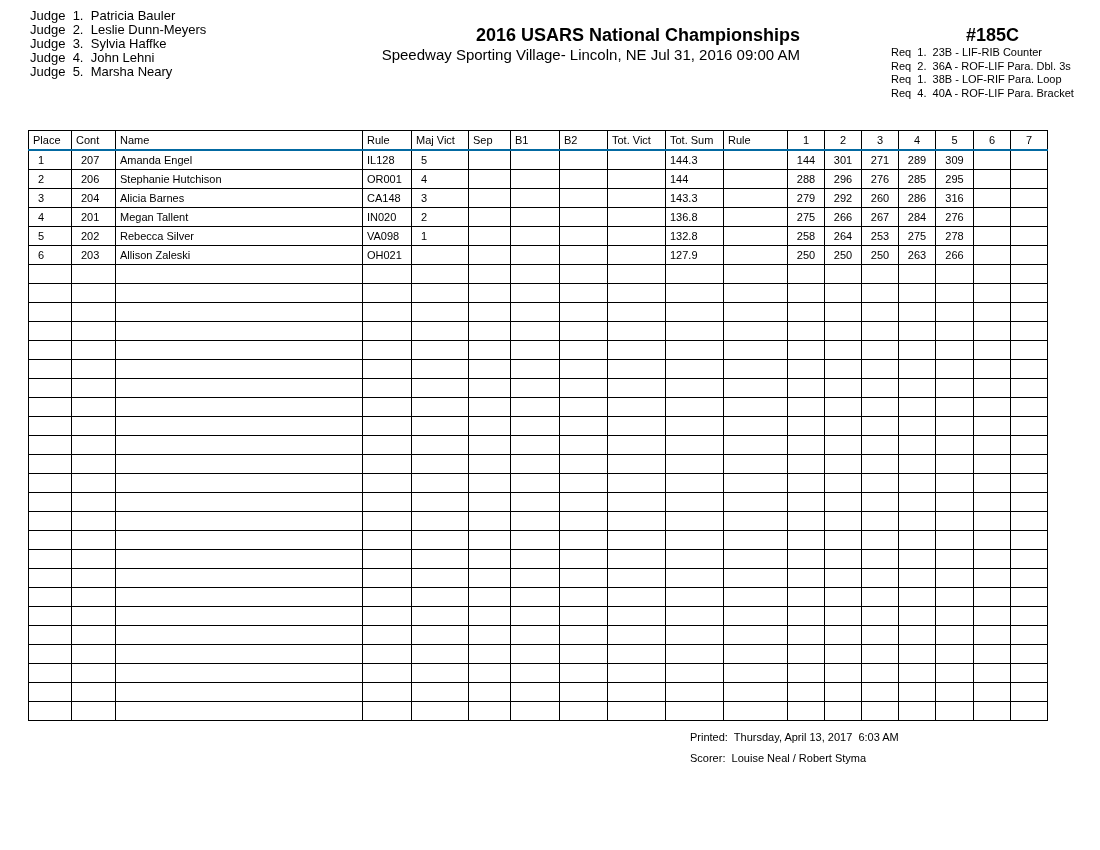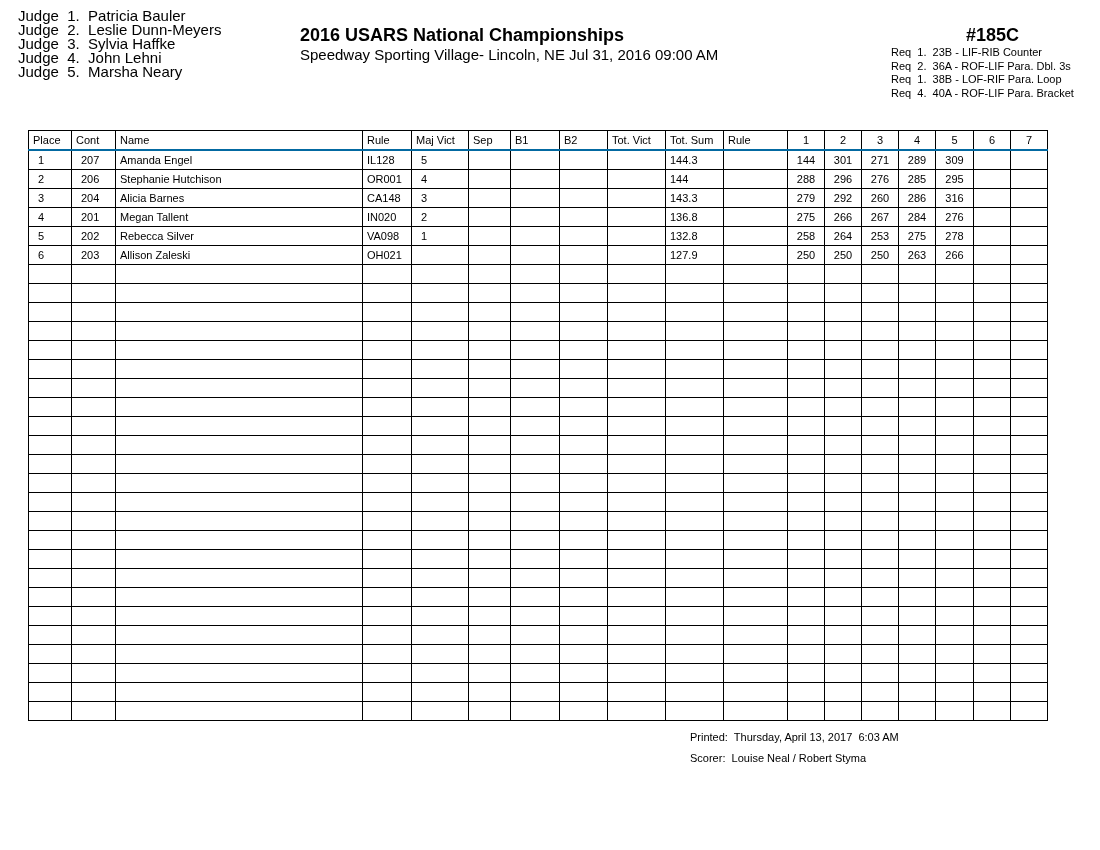--- a/index.html
+++ b/index.html
@@ -1,19 +1,19 @@
 <!DOCTYPE html>
 <html><head>
 <meta charset="utf-8">
 <style>
   html, body { margin: 0; padding: 0; background: #ffffff; }
   body { width: 1100px; height: 850px; position: relative; overflow: hidden; font-family: "Liberation Sans", sans-serif; color: #000; }
-  .judges { position: absolute; left: 18px; top: 9px; font-size: 15px; line-height: 14px; }
+  .judges { position: absolute; left: 30px; top: 9px; font-size: 13px; line-height: 14px; }
   .judges div { white-space: pre; }
-  .center-head { position: absolute; left: 300px; width: 500px; top: 24px; text-align: left; }
+  .center-head { position: absolute; left: 300px; width: 500px; top: 24px; text-align: right; }
   .t1 { font-size: 18px; font-weight: bold; line-height: 22px; }
   .t2 { font-size: 15px; line-height: 18px; }
   .t3 { font-size: 19px; font-weight: bold; line-height: 24px; letter-spacing: 0.3px; }
   .t4 { font-size: 17px; line-height: 22px; }
   .right-head { position: absolute; left: 880px; top: 24px; width: 220px; }
   .event-no { font-size: 18px; font-weight: bold; text-align: center; width: 225px; line-height: 22px; }
   .reqs { font-size: 11px; line-height: 13.5px; margin-left: 11px; }
   .reqs div { white-space: pre; }
   table.results { position: absolute; left: 28px; top: 130px; border-collapse: collapse; table-layout: fixed; font-size: 11px; }
   table.results th, table.results td { border: 1px solid #000; padding: 0 0 0 4px; height: 18px; overflow: hidden; white-space: nowrap; font-weight: normal; text-align: left; }

